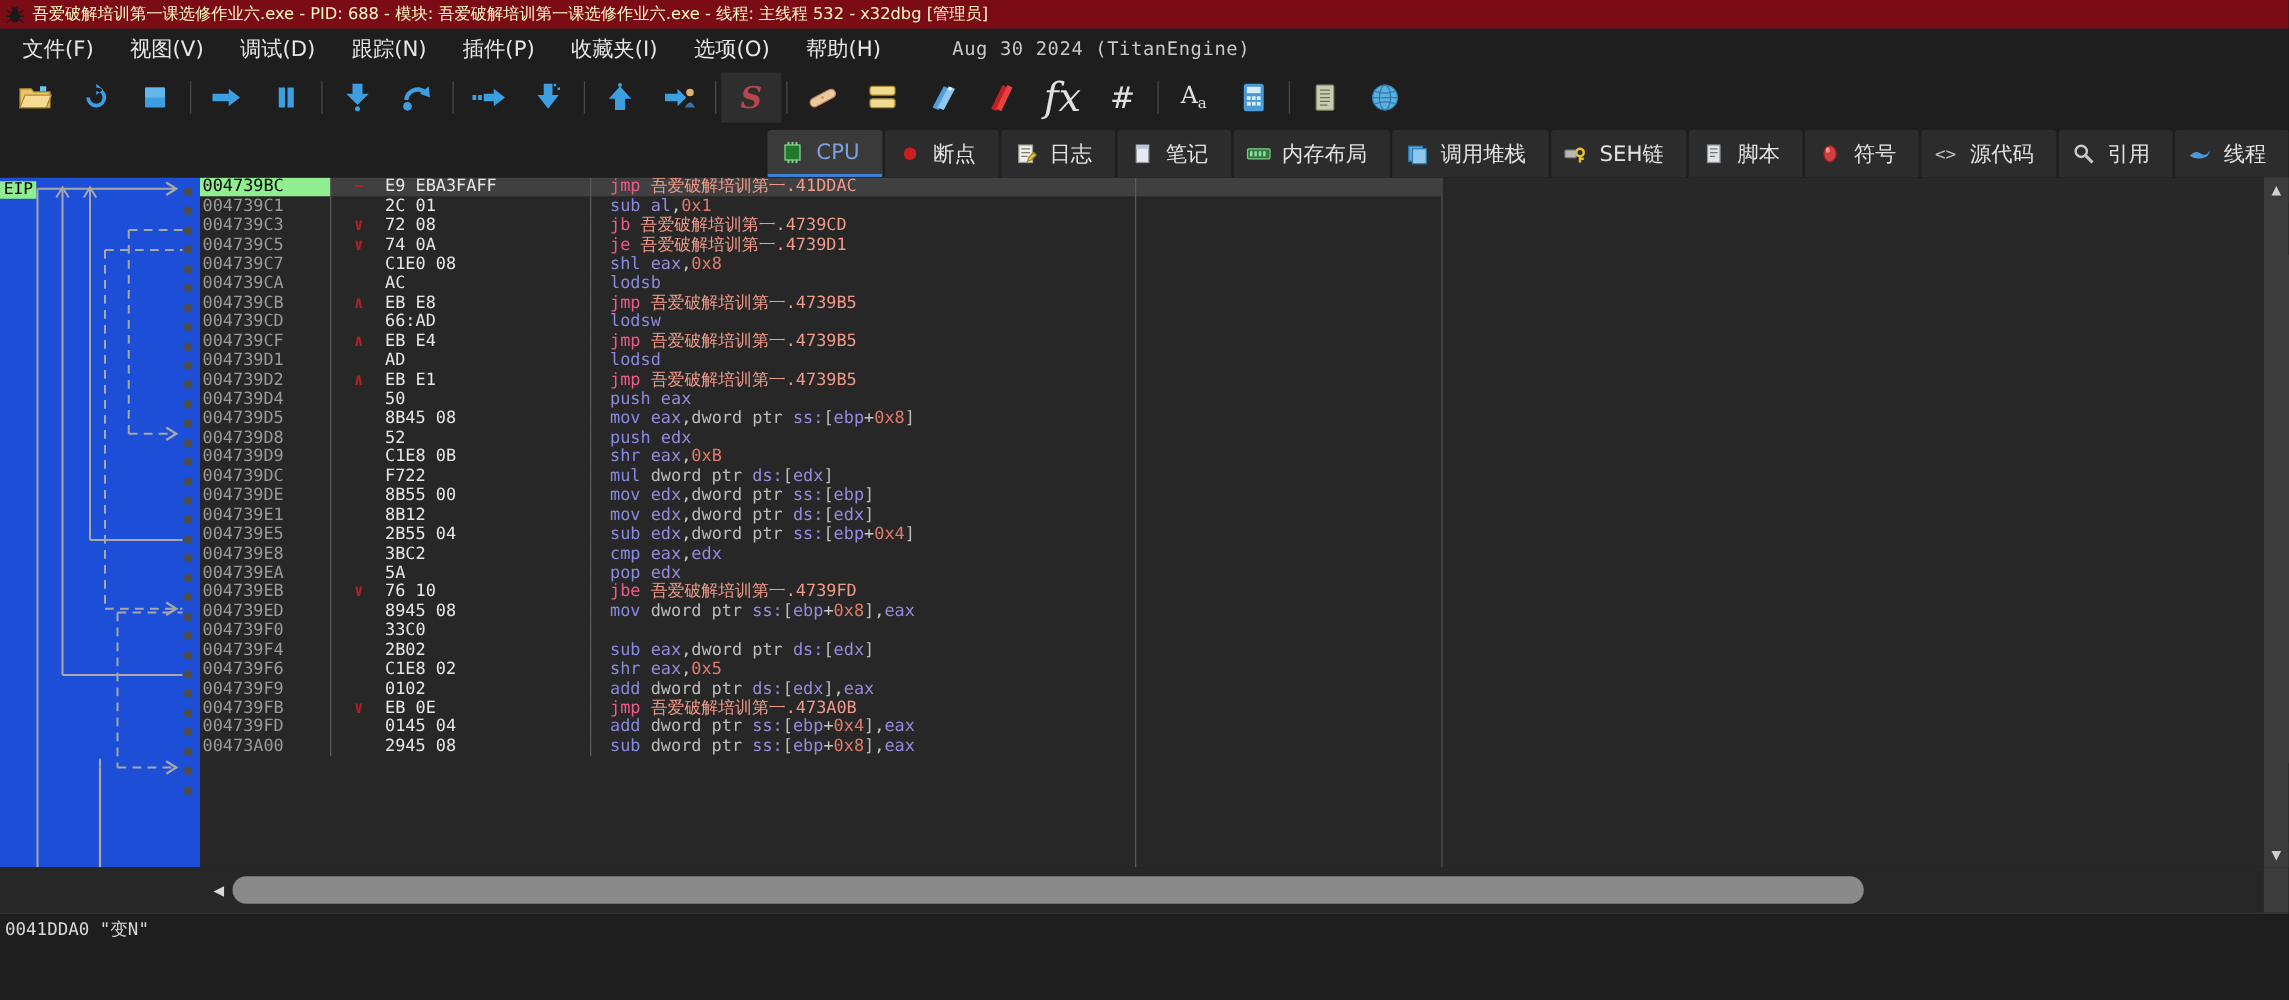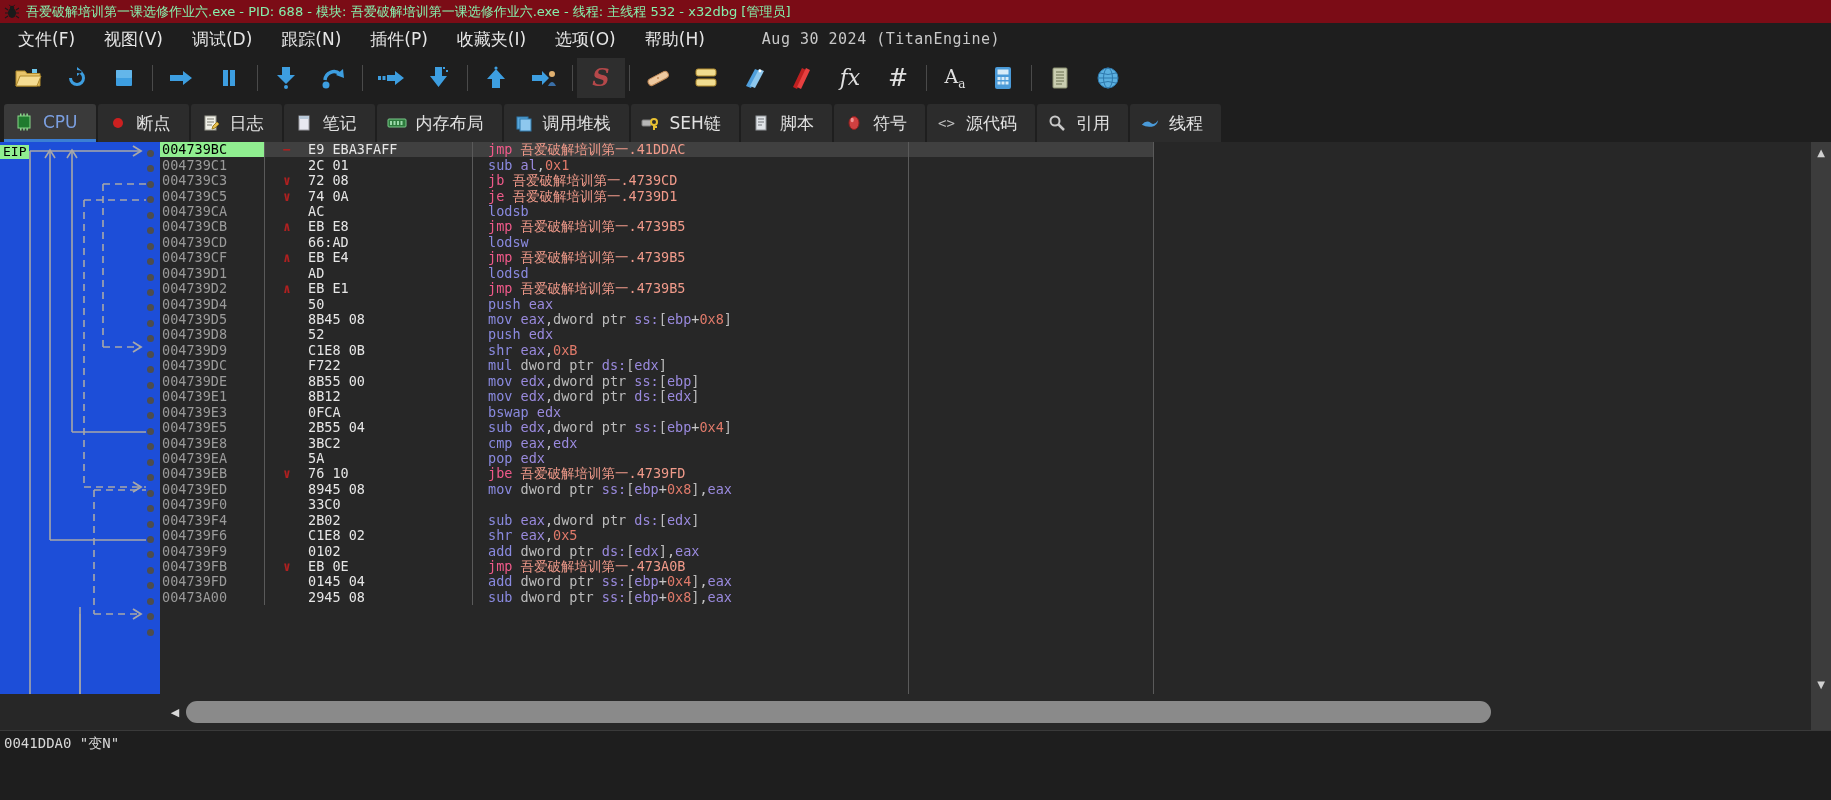--- a/index.html
+++ b/index.html
@@ -9,21 +9,21 @@
     font-family: "DejaVu Sans", sans-serif;
     overflow: hidden;
   }
 
   
   .titlebar {
     height: 23px;
     background: #7b0c16;
     display: flex; align-items: center;
     padding-left: 4px;
-    color: #86efac;
+    color: #fef9c3;
     font-size: 13px;
     white-space: nowrap;
     font-family: "DejaVu Sans", sans-serif;
   }
   .titlebar .tb-icon {
     width: 16px; height: 16px; margin-right: 6px;
     flex: 0 0 16px;
     position: relative;
   }
   .titlebar .tb-text { line-height: 23px; }
@@ -76,20 +76,21 @@
     font-style: italic;
   }
 
   
   .tabbar {
     height: 42px;
     background: #1e1e1e;
     display: flex; align-items: flex-end;
     padding-left: 4px;
     gap: 2px;
+    justify-content: flex-end;
   }
   .tab {
     height: 38px;
     display: flex; align-items: center;
     padding: 0 18px 0 10px;
     background: #2c2c2c;
     color: #e2e2e2;
     font-size: 17px;
     border-top-left-radius: 3px;
     border-top-right-radius: 3px;
@@ -443,21 +444,21 @@
   </div>
 
   <div class="tb-btn">
     <svg width="26" height="24" viewBox="0 0 26 24">
       <path d="M4 21 L13 2 L17 4 L8 23 Z" fill="#c02020"></path>
       <path d="M8 21 L17 2 L21 4 L12 23 Z" fill="#e84040"></path>
     </svg>
   </div>
 
   <div class="tb-btn">
-    <span class="tb-glyph" style="font-size:22px;">fx</span>
+    <span class="tb-glyph" style="font-size:32px;">fx</span>
   </div>
 
   <div class="tb-btn">
     <span class="tb-glyph" style="font-style:normal; font-size:24px;">#</span>
   </div>
 
   <div class="tb-sep"></div>
 
   <div class="tb-btn">
     <span class="tb-glyph" style="font-style:normal; font-size:19px;">A<sub style="font-size:12px;">a</sub></span>
@@ -759,20 +760,28 @@
         </div>
         <div class="row">
           <div class="c-addr">004739C5</div>
           <div class="c-bar"></div>
           <div class="c-jmp">∨</div>
           <div class="c-bytes">74 0A</div>
           <div class="c-sep"></div>
           <div class="c-ins"><span class="mn-j">je</span><span class="plain">  </span><span class="sym">吾爱破解培训第一.4739D1</span></div>
         </div>
         <div class="row">
+          <div class="c-addr">004739C7</div>
+          <div class="c-bar"></div>
+          <div class="c-jmp"></div>
+          <div class="c-bytes">C1E0 08</div>
+          <div class="c-sep"></div>
+          <div class="c-ins"><span class="mn">shl</span><span class="plain"> </span><span class="reg">eax</span><span class="plain">,</span><span class="num">0x8</span></div>
+        </div>
+        <div class="row">
           <div class="c-addr">004739CA</div>
           <div class="c-bar"></div>
           <div class="c-jmp"></div>
           <div class="c-bytes">AC</div>
           <div class="c-sep"></div>
           <div class="c-ins"><span class="mn">lodsb</span></div>
         </div>
         <div class="row">
           <div class="c-addr">004739CB</div>
           <div class="c-bar"></div>
@@ -861,28 +870,20 @@
           <div class="c-sep"></div>
           <div class="c-ins"><span class="mn">mov</span><span class="plain"> </span><span class="reg">edx</span><span class="plain">,</span><span class="pt">dword ptr </span><span class="plain"> </span><span class="seg">ss:</span><span class="pt">[</span><span class="reg">ebp</span><span class="pt">]</span></div>
         </div>
         <div class="row">
           <div class="c-addr">004739E1</div>
           <div class="c-bar"></div>
           <div class="c-jmp"></div>
           <div class="c-bytes">8B12</div>
           <div class="c-sep"></div>
           <div class="c-ins"><span class="mn">mov</span><span class="plain"> </span><span class="reg">edx</span><span class="plain">,</span><span class="pt">dword ptr </span><span class="plain"> </span><span class="seg">ds:</span><span class="pt">[</span><span class="reg">edx</span><span class="pt">]</span></div>
-        </div>
-        <div class="row">
-          <div class="c-addr">004739E3</div>
-          <div class="c-bar"></div>
-          <div class="c-jmp"></div>
-          <div class="c-bytes">0FCA</div>
-          <div class="c-sep"></div>
-          <div class="c-ins"><span class="mn">bswap</span><span class="plain"> </span><span class="reg">edx</span></div>
         </div>
         <div class="row">
           <div class="c-addr">004739E5</div>
           <div class="c-bar"></div>
           <div class="c-jmp"></div>
           <div class="c-bytes">2B55 04</div>
           <div class="c-sep"></div>
           <div class="c-ins"><span class="mn">sub</span><span class="plain"> </span><span class="reg">edx</span><span class="plain">,</span><span class="pt">dword ptr </span><span class="plain"> </span><span class="seg">ss:</span><span class="pt">[</span><span class="reg">ebp</span><span class="plain">+</span><span class="num">0x4</span><span class="pt">]</span></div>
         </div>
         <div class="row">

